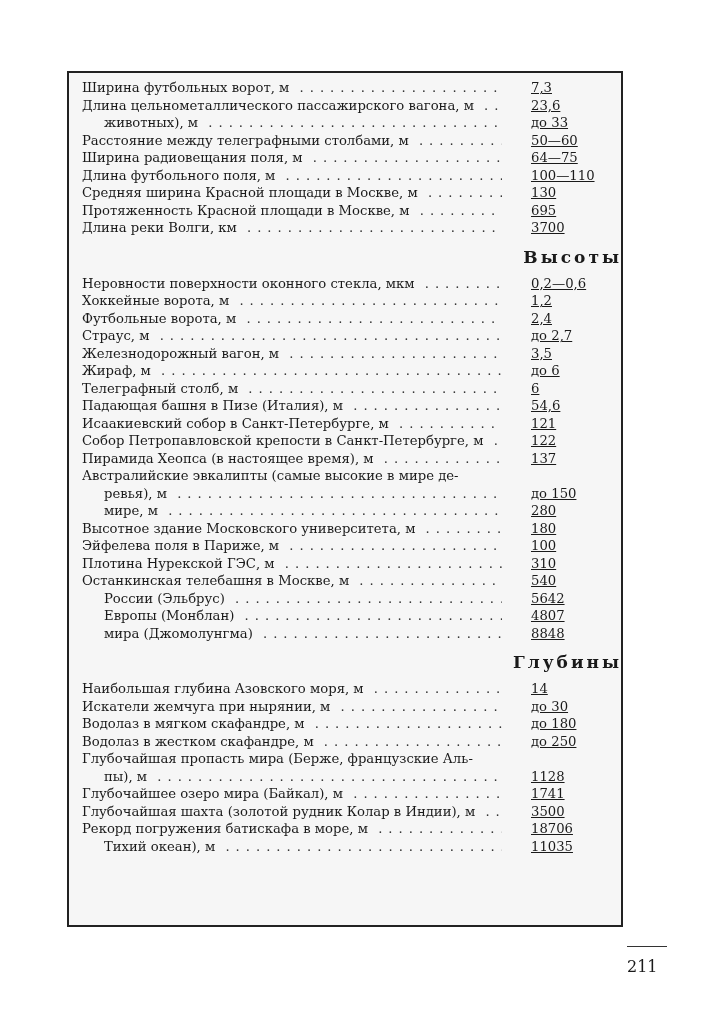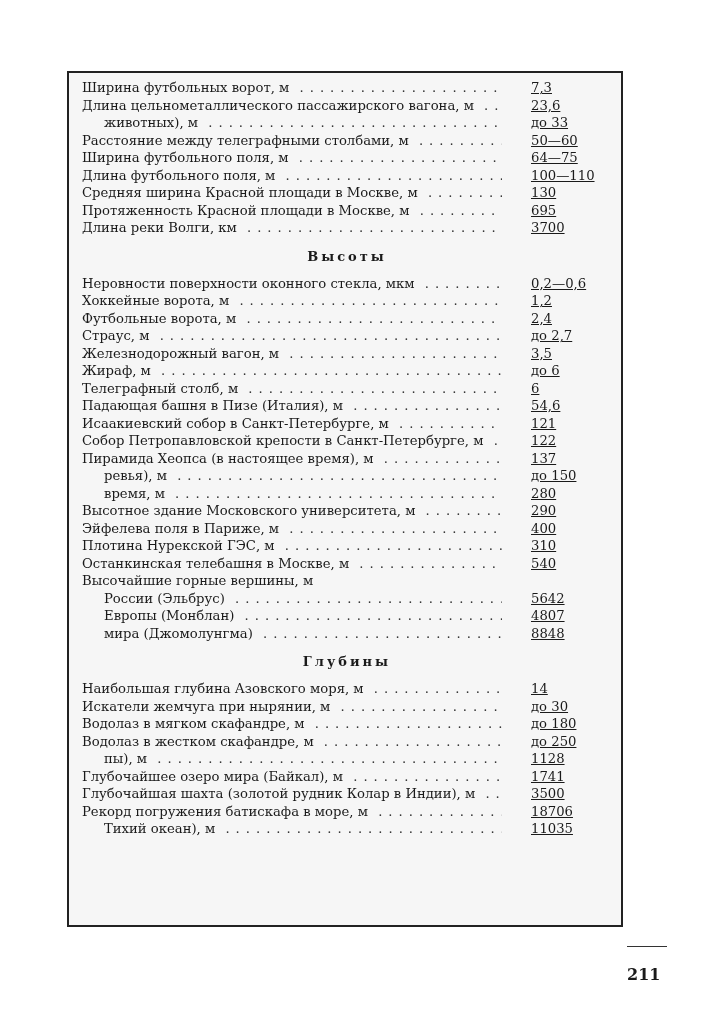--- a/index.html
+++ b/index.html
@@ -17,26 +17,26 @@
   }
   .rows { position:absolute; left:13px; top:6px; width:540px; }
   .row {
     position:relative; height:17.5px; line-height:17.5px; font-size:13.2px; white-space:nowrap;
   }
   .row .lbl { position:absolute; left:0; width:420px; overflow:hidden; }
   .row .lbl.ind { left:22px; width:398px; }
   .row .lbl .dots { letter-spacing:6px; color:#333; }
   .row .val { position:absolute; left:449px;text-decoration:underline; }
   .section {
-    text-align:center; font-weight:bold; letter-spacing:3px; font-size:13px;
+    text-align:right; font-weight:bold; letter-spacing:3px; font-size:17px;
     height:34px; line-height:40px; margin-bottom:4px; margin-left:-10px;
   }
   .pagenum {
-    position:absolute; left:627px; top:946px; font-size:16px; font-weight:bold;
-    border-top:1.5px solid #333; width:40px; padding-top:18px;
+    position:absolute; left:627px; top:946px; font-size:16px; font-weight:normal;
+    border-top:1.5px solid #333; width:40px; padding-top:10px;
   }
 </style>
 </head>
 <body>
 
 <div class="cont">Продолжение</div>
 
 <div class="box">
   <div class="rows" id="rows">
       <div class="row">
@@ -49,21 +49,21 @@
       </div>
       <div class="row">
         <span class="lbl ind"><span>животных), м</span><span class="dots"> ............................................................</span></span>
         <span class="val">до 33</span>
       </div>
       <div class="row">
         <span class="lbl"><span>Расстояние между телеграфными столбами, м</span><span class="dots"> ............................................................</span></span>
         <span class="val">50—60</span>
       </div>
       <div class="row">
-        <span class="lbl"><span>Ширина футбольного поля, м</span><span class="dots"> ............................................................</span></span>
+        <span class="lbl"><span>Ширина радиовещания поля, м</span><span class="dots"> ............................................................</span></span>
         <span class="val">64—75</span>
       </div>
       <div class="row">
         <span class="lbl"><span>Длина футбольного поля, м</span><span class="dots"> ............................................................</span></span>
         <span class="val">100—110</span>
       </div>
       <div class="row">
         <span class="lbl"><span>Средняя ширина Красной площади в Москве, м</span><span class="dots"> ............................................................</span></span>
         <span class="val">130</span>
       </div>
@@ -114,48 +114,48 @@
       </div>
       <div class="row">
         <span class="lbl"><span>Собор Петропавловской крепости в Санкт-Петербурге, м</span><span class="dots"> ............................................................</span></span>
         <span class="val">122</span>
       </div>
       <div class="row">
         <span class="lbl"><span>Пирамида Хеопса (в настоящее время), м</span><span class="dots"> ............................................................</span></span>
         <span class="val">137</span>
       </div>
       <div class="row">
+        <span class="lbl"><span>Австралийские эвкалипты (самые высокие в мире де-</span></span>
+        <span class="val"></span>
+      </div>
+      <div class="row">
         <span class="lbl ind"><span>ревья), м</span><span class="dots"> ............................................................</span></span>
         <span class="val">до 150</span>
       </div>
       <div class="row">
-        <span class="lbl ind"><span>время, м</span><span class="dots"> ............................................................</span></span>
+        <span class="lbl ind"><span>мире, м</span><span class="dots"> ............................................................</span></span>
         <span class="val">280</span>
       </div>
       <div class="row">
         <span class="lbl"><span>Высотное здание Московского университета, м</span><span class="dots"> ............................................................</span></span>
-        <span class="val">290</span>
+        <span class="val">180</span>
       </div>
       <div class="row">
         <span class="lbl"><span>Эйфелева поля в Париже, м</span><span class="dots"> ............................................................</span></span>
-        <span class="val">400</span>
+        <span class="val">100</span>
       </div>
       <div class="row">
         <span class="lbl"><span>Плотина Нурекской ГЭС, м</span><span class="dots"> ............................................................</span></span>
         <span class="val">310</span>
       </div>
       <div class="row">
         <span class="lbl"><span>Останкинская телебашня в Москве, м</span><span class="dots"> ............................................................</span></span>
         <span class="val">540</span>
       </div>
       <div class="row">
-        <span class="lbl"><span>Высочайшие горные вершины, м</span></span>
-        <span class="val"></span>
-      </div>
-      <div class="row">
         <span class="lbl ind"><span>России (Эльбрус)</span><span class="dots"> ............................................................</span></span>
         <span class="val">5642</span>
       </div>
       <div class="row">
         <span class="lbl ind"><span>Европы (Монблан)</span><span class="dots"> ............................................................</span></span>
         <span class="val">4807</span>
       </div>
       <div class="row">
         <span class="lbl ind"><span>мира (Джомолунгма)</span><span class="dots"> ............................................................</span></span>
         <span class="val">8848</span>
@@ -171,20 +171,24 @@
       </div>
       <div class="row">
         <span class="lbl"><span>Водолаз в мягком скафандре, м</span><span class="dots"> ............................................................</span></span>
         <span class="val">до 180</span>
       </div>
       <div class="row">
         <span class="lbl"><span>Водолаз в жестком скафандре, м</span><span class="dots"> ............................................................</span></span>
         <span class="val">до 250</span>
       </div>
       <div class="row">
+        <span class="lbl"><span>Глубочайшая пропасть мира (Берже, французские Аль-</span></span>
+        <span class="val"></span>
+      </div>
+      <div class="row">
         <span class="lbl ind"><span>пы), м</span><span class="dots"> ............................................................</span></span>
         <span class="val">1128</span>
       </div>
       <div class="row">
         <span class="lbl"><span>Глубочайшее озеро мира (Байкал), м</span><span class="dots"> ............................................................</span></span>
         <span class="val">1741</span>
       </div>
       <div class="row">
         <span class="lbl"><span>Глубочайшая шахта (золотой рудник Колар в Индии), м</span><span class="dots"> ............................................................</span></span>
         <span class="val">3500</span>

